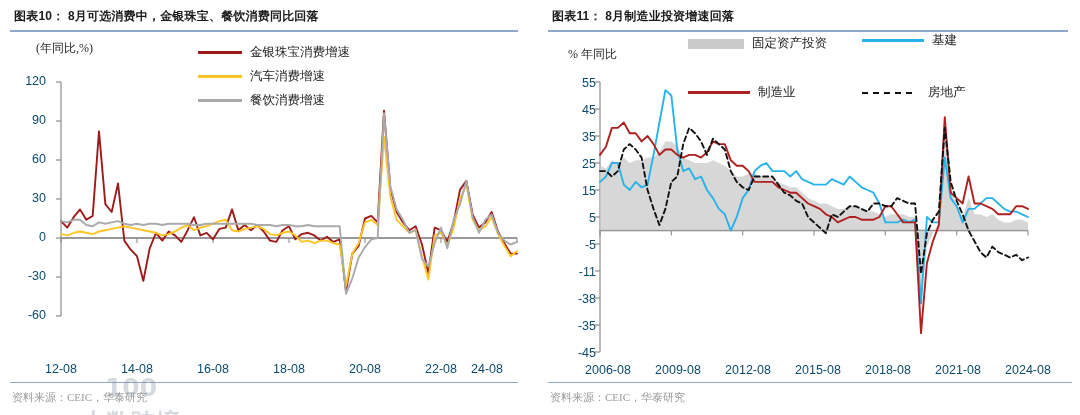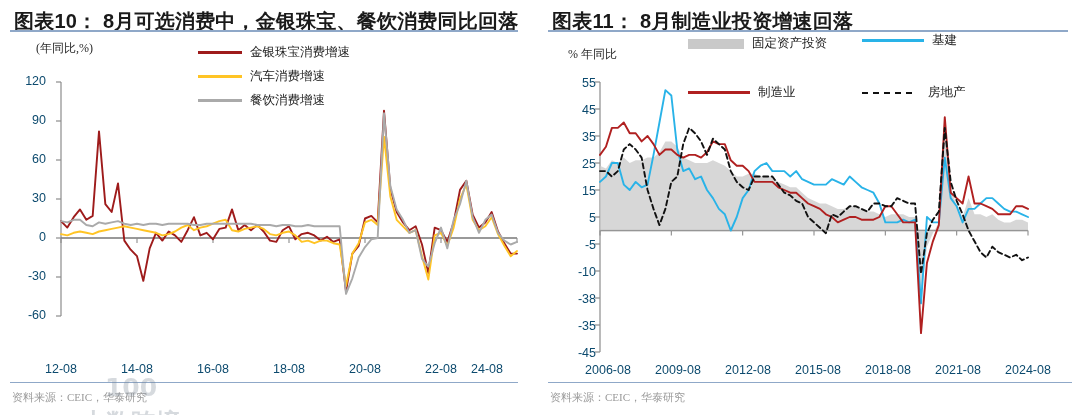--- a/index.html
+++ b/index.html
@@ -10,21 +10,21 @@
     font-family:"Liberation Sans","DejaVu Sans",sans-serif;
     overflow:hidden;
   }
   .page { position:relative; width:1080px; height:415px; display:flex; }
   .panel { position:relative; width:540px; height:415px; }
   .panel-right { }
 
   
   .fig-title {
     position:absolute; left:14px; top:8px;
-    font-size:20px; font-weight:bold; color:#1a1a1a;
+    font-size:12px; font-weight:bold; color:#1a1a1a;
     letter-spacing:0.2px; white-space:nowrap;
   }
   .panel-right .fig-title { left:12px; }
   .title-rule {
     position:absolute; left:10px; top:30px; width:508px; height:2px;
     background:#8fa8c8;
   }
   .panel-right .title-rule { left:8px; width:520px; }
 
   
@@ -175,21 +175,21 @@
       <span class="legend-label" style="margin-left:8px;">房地产</span>
     </div>
 
     <div class="ytick" style="left:16px; top:76px;  width:40px;">55</div>
     <div class="ytick" style="left:16px; top:103px; width:40px;">45</div>
     <div class="ytick" style="left:16px; top:130px; width:40px;">35</div>
     <div class="ytick" style="left:16px; top:157px; width:40px;">25</div>
     <div class="ytick" style="left:16px; top:184px; width:40px;">15</div>
     <div class="ytick" style="left:16px; top:211px; width:40px;">5</div>
     <div class="ytick" style="left:16px; top:238px; width:40px;">-5</div>
-    <div class="ytick" style="left:16px; top:265px; width:40px;">-10</div>
+    <div class="ytick" style="left:16px; top:265px; width:40px;">-11</div>
     <div class="ytick" style="left:16px; top:292px; width:40px;">-38</div>
     <div class="ytick" style="left:16px; top:319px; width:40px;">-35</div>
     <div class="ytick" style="left:16px; top:346px; width:40px;">-45</div>
 
     <svg id="svg-right" width="540" height="415" style="position:absolute; left:0; top:0;">
         <path d="M 60 82 L 60 352" stroke="#8c8c8c" stroke-width="1.2" fill="none"></path>
         <path d="M 55 82 L 60 82" stroke="#8c8c8c" stroke-width="1.2"></path>
         <path d="M 55 109 L 60 109" stroke="#8c8c8c" stroke-width="1.2"></path>
         <path d="M 55 136 L 60 136" stroke="#8c8c8c" stroke-width="1.2"></path>
         <path d="M 55 163 L 60 163" stroke="#8c8c8c" stroke-width="1.2"></path>

